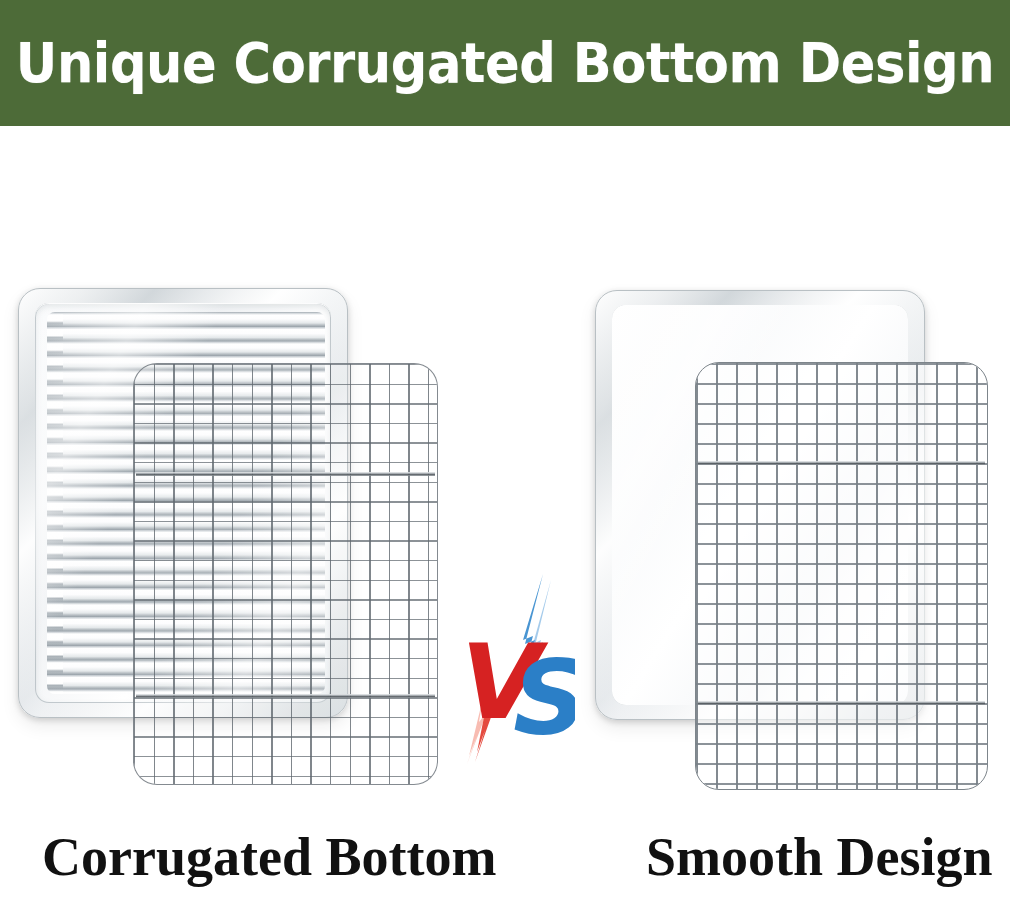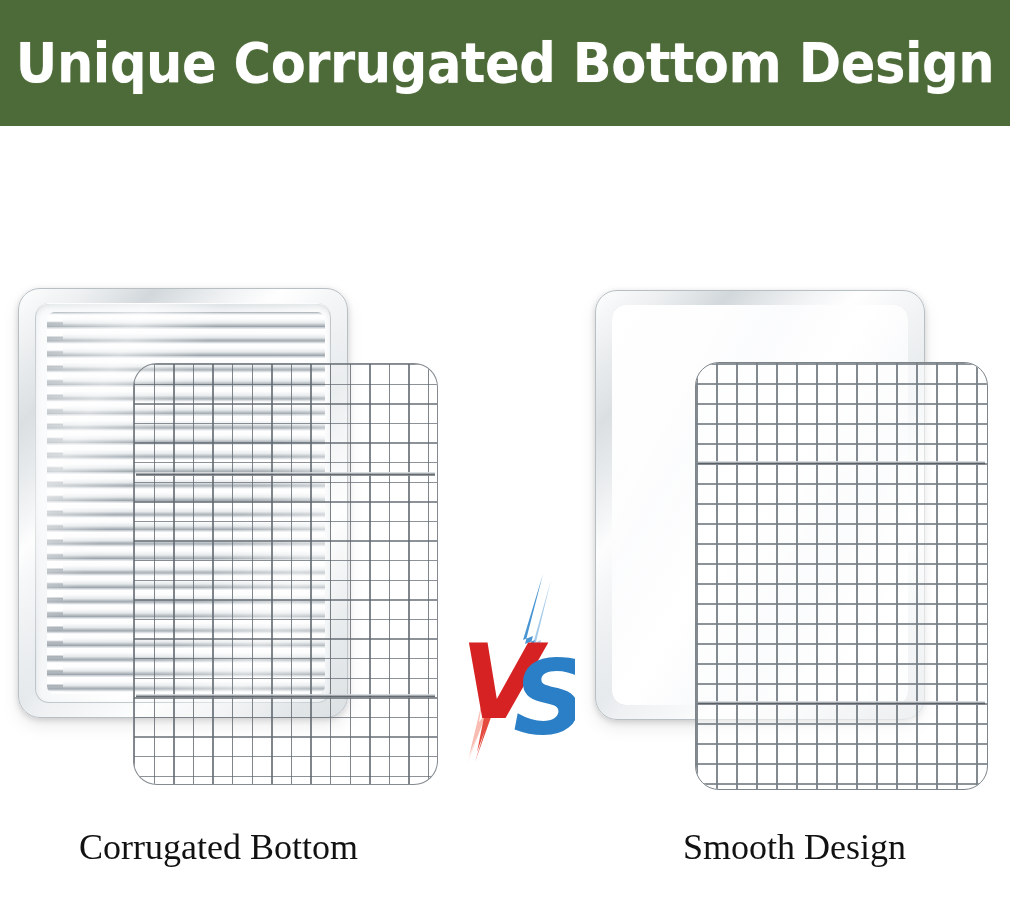--- a/index.html
+++ b/index.html
@@ -204,25 +204,24 @@
   
   #caption-row {
     position: absolute;
     left: 0; top: 826px;
     width: 1010px; height: 74px;
   }
   .caption {
     position: absolute;
     top: 0;
     font-family: "Liberation Serif", "DejaVu Serif", serif;
-    font-size: 36px;
-    font-weight: normal;
+    font-size: 54px;
+    font-weight: bold;
     color: #111111;
     white-space: nowrap;
-    margin-left: 37px;
   }
   #caption-left  { left: 42px;  }
   #caption-right { left: 646px; }
 </style>
 </head>
 <body>
 
 <div id="header-banner">
   <div id="header-title">Unique Corrugated Bottom Design</div>
 </div>

